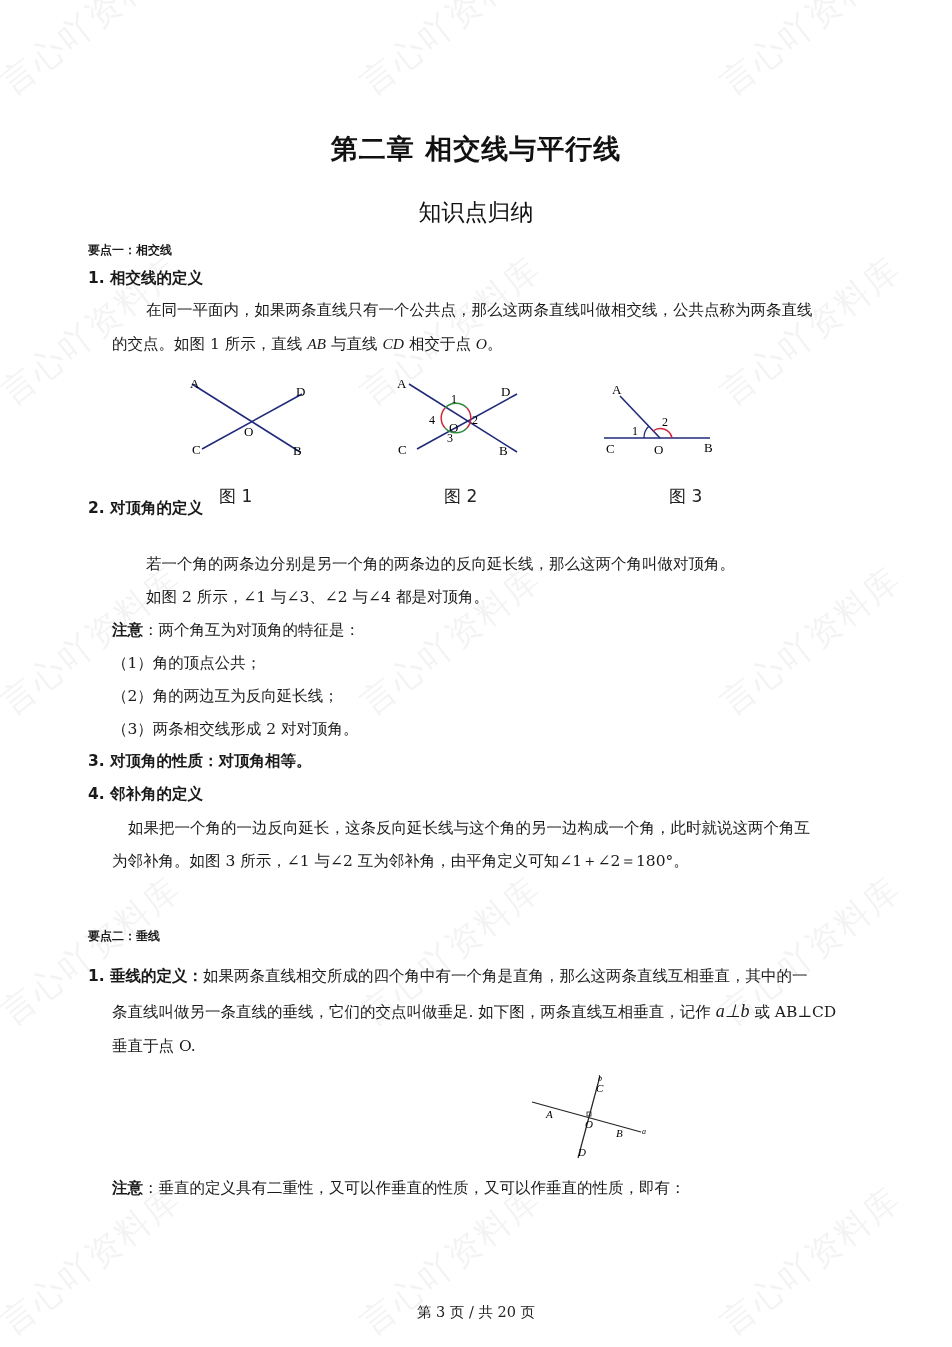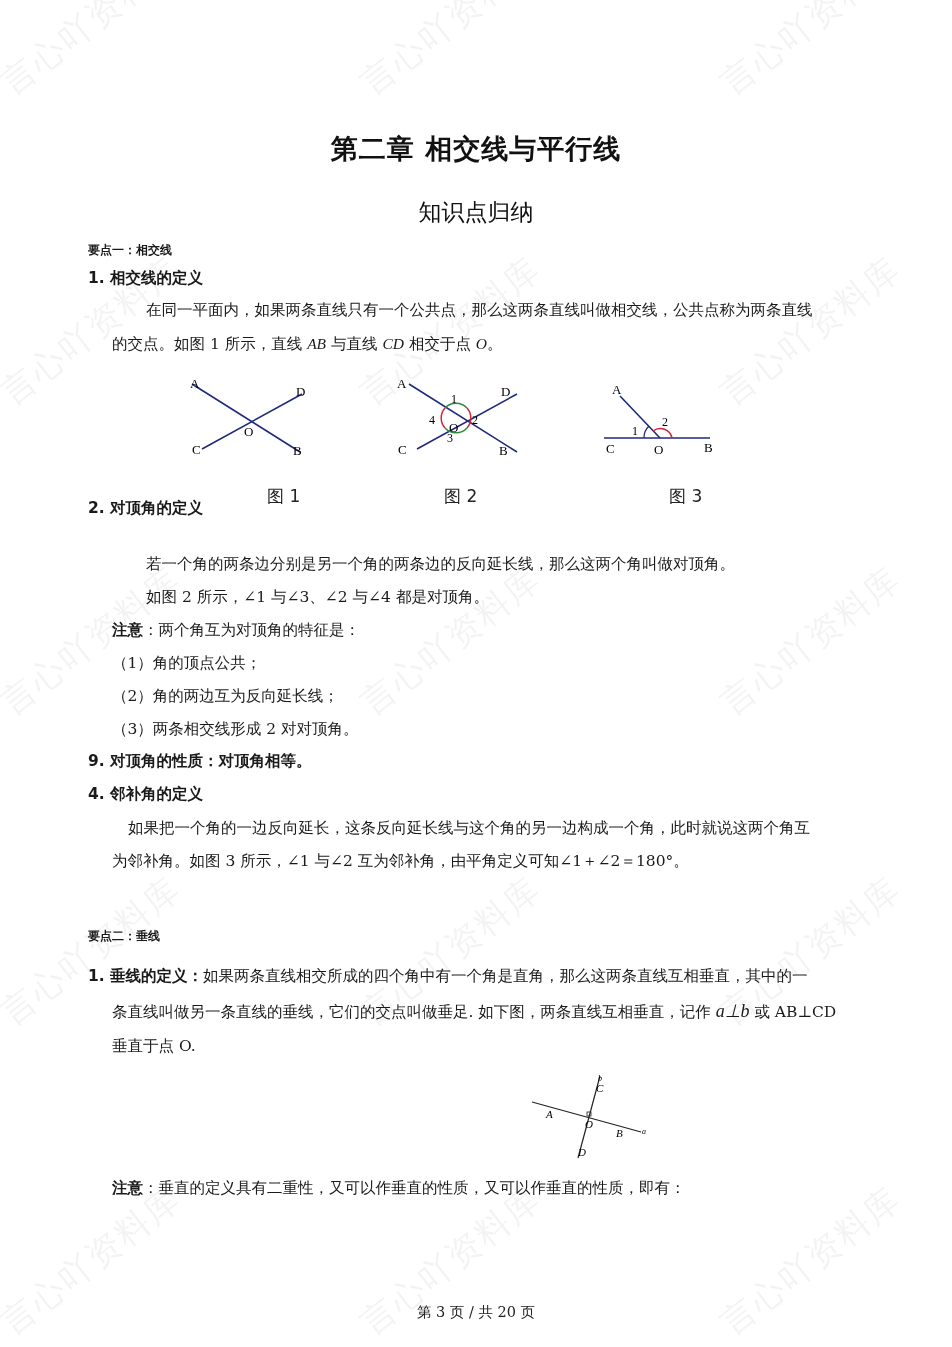--- a/index.html
+++ b/index.html
@@ -63,21 +63,21 @@
 
   <svg class="abs" style="left:180px; top:372px;" width="140" height="92" viewBox="0 0 140 92">
     <line x1="12" y1="12" x2="120" y2="80" stroke="#1f2a7a" stroke-width="1.6"></line>
     <line x1="22" y1="77" x2="122" y2="22" stroke="#1f2a7a" stroke-width="1.6"></line>
     <text x="10" y="16" font-size="13">A</text>
     <text x="116" y="24" font-size="13">D</text>
     <text x="12" y="82" font-size="13">C</text>
     <text x="113" y="83" font-size="13">B</text>
     <text x="64" y="64" font-size="13">O</text>
   </svg>
-  <div class="abs fig-caption" style="left:219px; top:485px;margin-left:48px;">图 1</div>
+  <div class="abs fig-caption" style="left:219px; top:485px;">图 1</div>
 
   <svg class="abs" style="left:395px; top:372px;" width="140" height="92" viewBox="0 0 140 92">
     <line x1="14" y1="12" x2="122" y2="80" stroke="#1f2a7a" stroke-width="1.6"></line>
     <line x1="22" y1="77" x2="122" y2="22" stroke="#1f2a7a" stroke-width="1.6"></line>
     <path d="M 50 36 A 15 15 0 0 1 72 36" fill="none" stroke="#2e8b3a" stroke-width="1.5"></path>
     <path d="M 72 36 A 15 15 0 0 1 72 56" fill="none" stroke="#d0263a" stroke-width="1.5"></path>
     <path d="M 72 56 A 15 15 0 0 1 50 56" fill="none" stroke="#2e8b3a" stroke-width="1.5"></path>
     <path d="M 50 56 A 15 15 0 0 1 50 36" fill="none" stroke="#d0263a" stroke-width="1.5"></path>
     <text x="2" y="16" font-size="13">A</text>
     <text x="106" y="24" font-size="13">D</text>
@@ -108,21 +108,21 @@
   <div class="abs h-num" style="left:88px; top:498px;">2.  对顶角的定义</div>
   <div class="abs para" style="left:146px; top:548px;">若一个角的两条边分别是另一个角的两条边的反向延长线，那么这两个角叫做对顶角。</div>
   <div class="abs para" style="left:146px; top:581px;">如图 2 所示，∠1 与∠3、∠2 与∠4 都是对顶角。</div>
   <div class="abs para note" style="left:112px; top:614px;">
     <b>注意</b><span>：两个角互为对顶角的特征是：</span>
   </div>
   <div class="abs para" style="left:112px; top:647px;">（1）角的顶点公共；</div>
   <div class="abs para" style="left:112px; top:680px;">（2）角的两边互为反向延长线；</div>
   <div class="abs para" style="left:112px; top:713px;">（3）两条相交线形成 2 对对顶角。</div>
 
-  <div class="abs h-num" style="left:88px; top:751px;">9.  对顶角的性质：对顶角相等。</div>
+  <div class="abs h-num" style="left:88px; top:751px;">3.  对顶角的性质：对顶角相等。</div>
 
   <div class="abs h-num" style="left:88px; top:784px;">4.  邻补角的定义</div>
   <div class="abs para" style="left:128px; top:812px;">如果把一个角的一边反向延长，这条反向延长线与这个角的另一边构成一个角，此时就说这两个角互</div>
   <div class="abs para" style="left:112px; top:845px;">为邻补角。如图 3 所示，∠1 与∠2 互为邻补角，由平角定义可知∠1＋∠2＝180°。</div>
 
   <div class="abs h-key" style="left:88px; top:928px;">要点二：垂线</div>
 
   <div class="abs para" style="left:88px; top:960px;">
     <b style="font-family:'DejaVu Sans',sans-serif;">1.  垂线的定义：</b><span>如果两条直线相交所成的四个角中有一个角是直角，那么这两条直线互相垂直，其中的一</span>
   </div>

